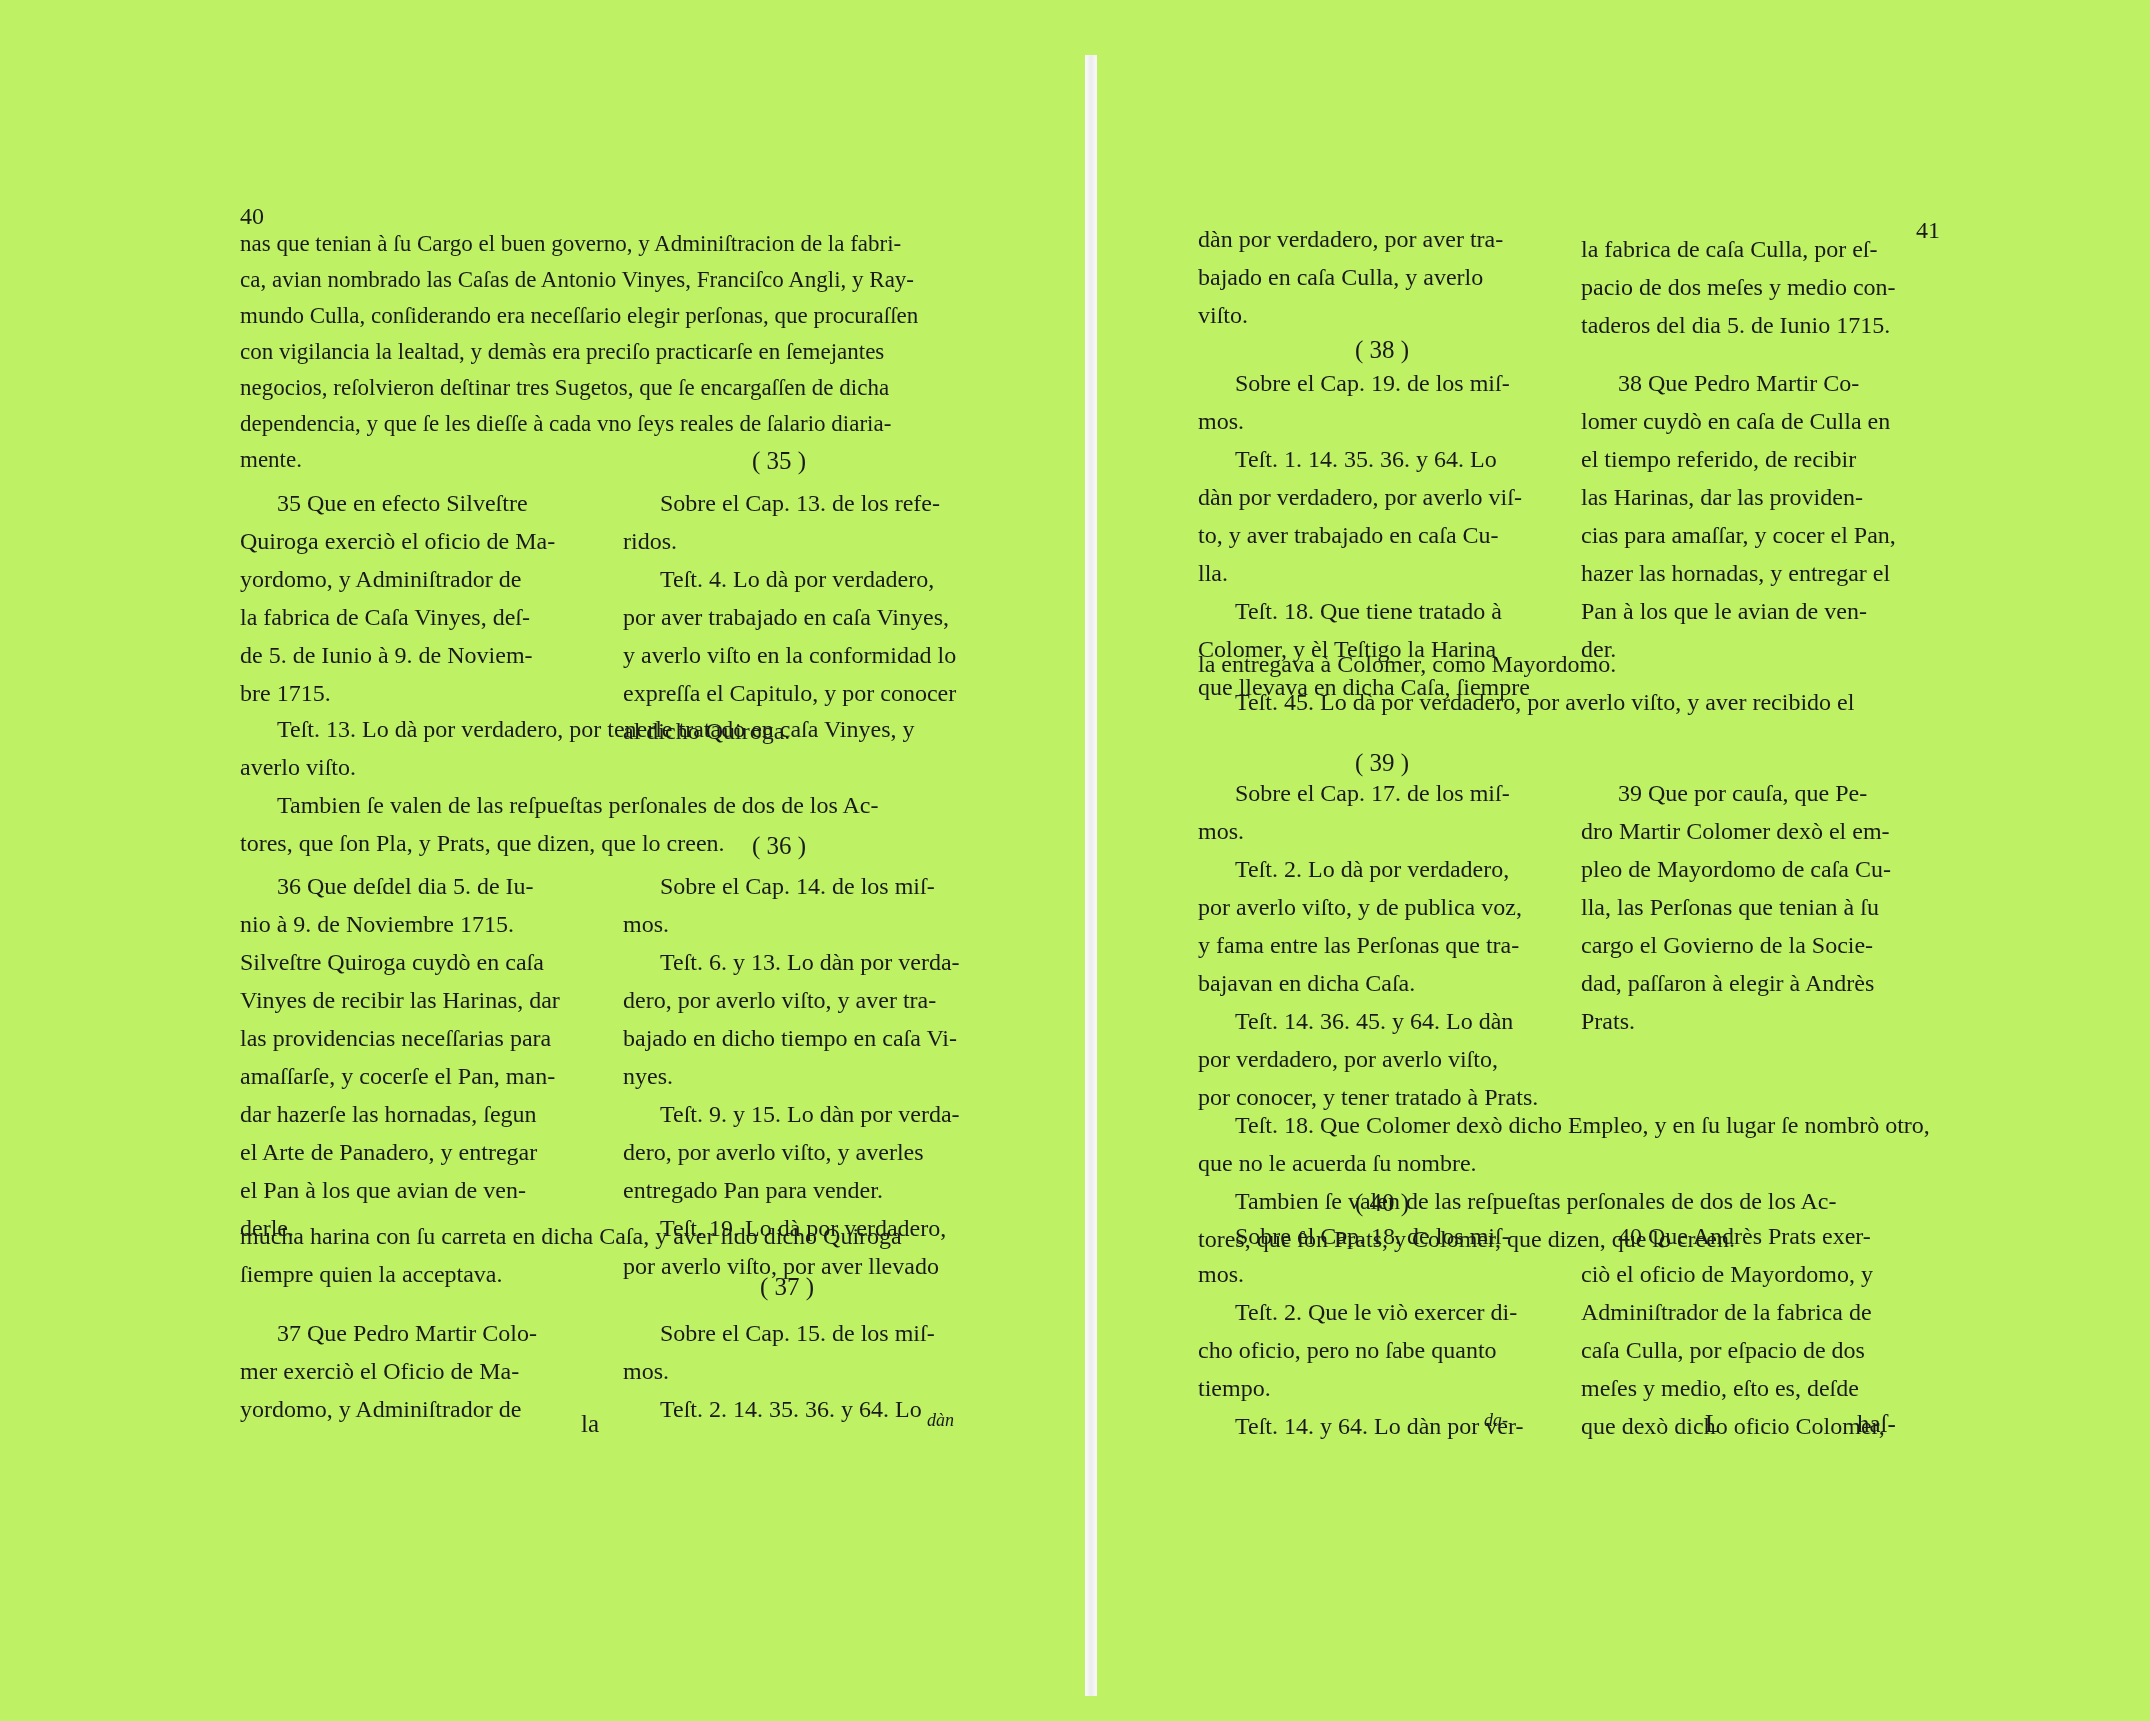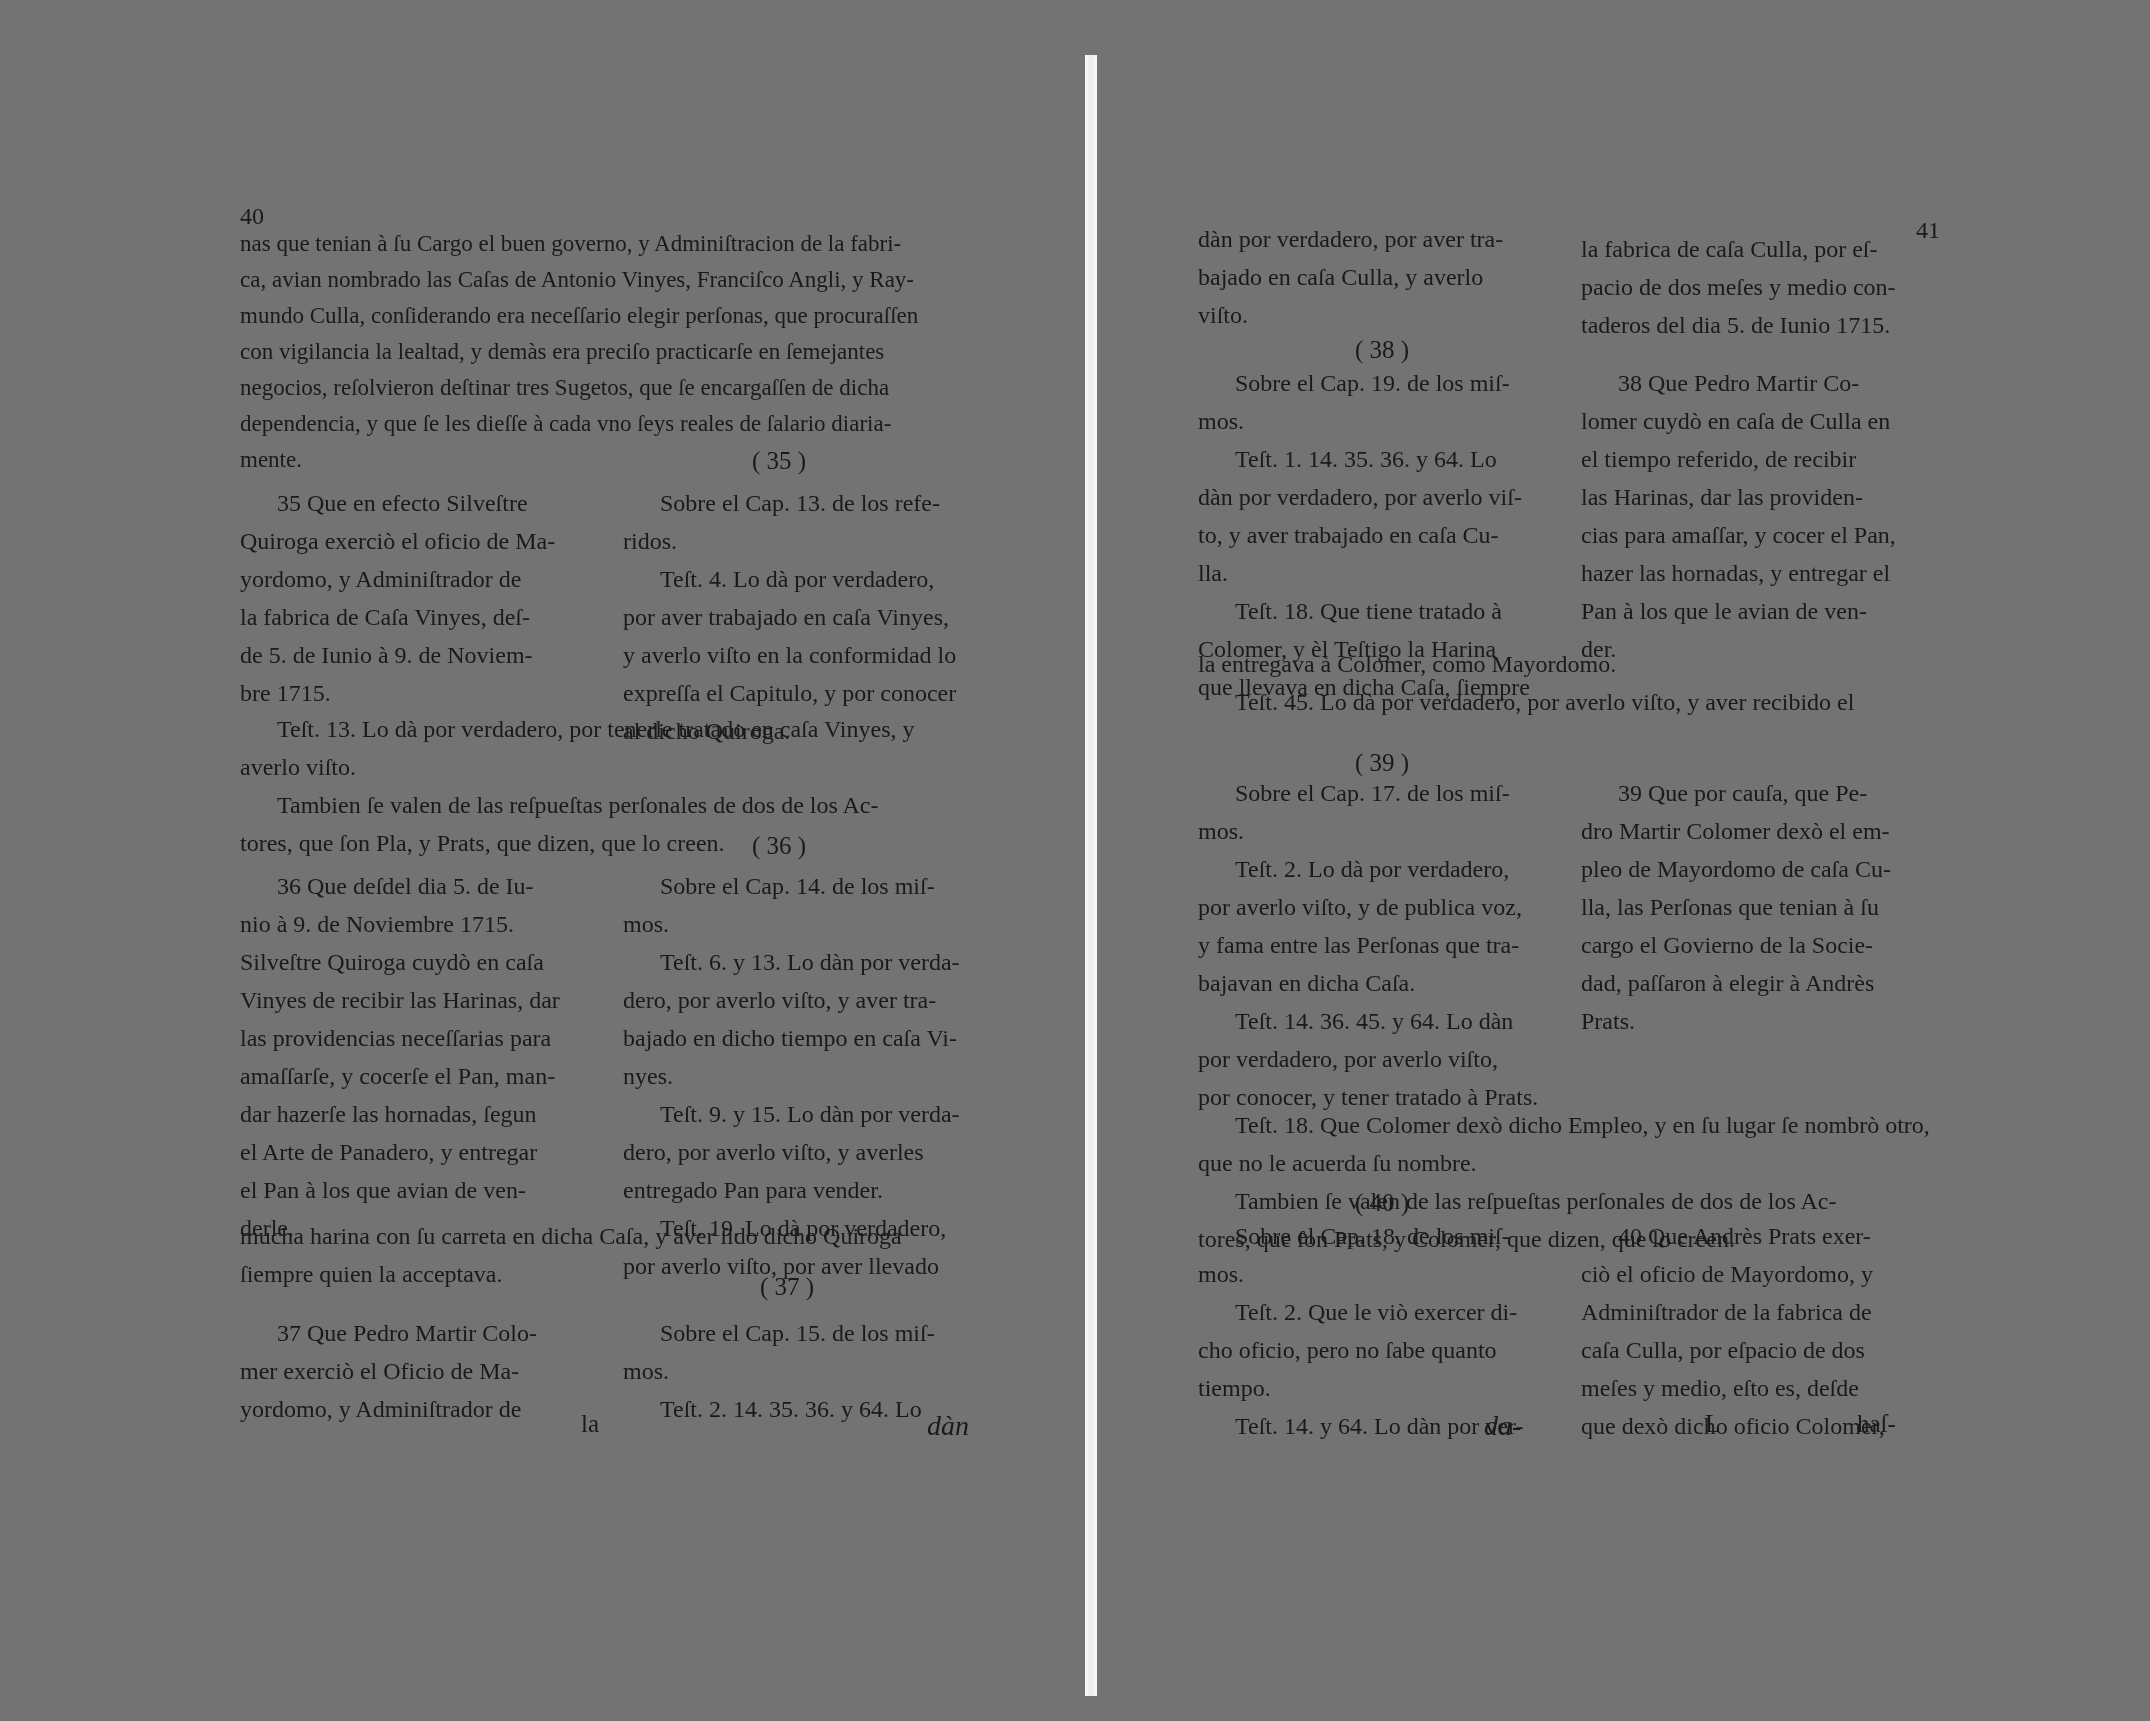--- a/index.html
+++ b/index.html
@@ -1,32 +1,32 @@
 <!DOCTYPE html>
 <html style="font-size:7.4px"><head>
 <meta charset="utf-8">
 <style>
   html, body { margin:0; padding:0; background:#ffffff; }
   body { width:2151px; height:1722px; position:relative; overflow:hidden;
          font-family:"Liberation Serif","DejaVu Serif",serif; color:#1a1a1a; }
-  .spread { position:absolute; inset:0; background:#737373; }
+  .spread { position:absolute; inset:0; background:#bef264; }
   .gutter { position:absolute; left:1085px; top:55px; width:12px; height:1641px;
             background:linear-gradient(90deg,#fbfbfb,#ececec,#fafafa); }
   .page { position:absolute; top:0; }
   .page.left { left:240px; width:742px; }
   .page.right { left:1198px; width:742px; }
   .pnum { position:absolute; font-size:24px; }
   .page.left .pnum { left:0; top:203px; }
   .page.right .pnum { right:0; top:217px; }
   .col { position:absolute; font-size:24px; line-height:38px; }
   .col .line { white-space:nowrap; display:block; }
   .it { }
   .indent { padding-left:37px; }
   .sect { font-size:25px; }
-  .catch { position:absolute; font-size:28px; font-style:italic; }
+  .catch { position:absolute; font-size:18px; font-style:italic; }
   .sig { position:absolute; font-size:25px; }
 </style>
 </head>
 <body>
 
 <div class="spread">
   <div class="gutter"></div>
 
   <div class="page left">
     <span class="pnum">40</span>

